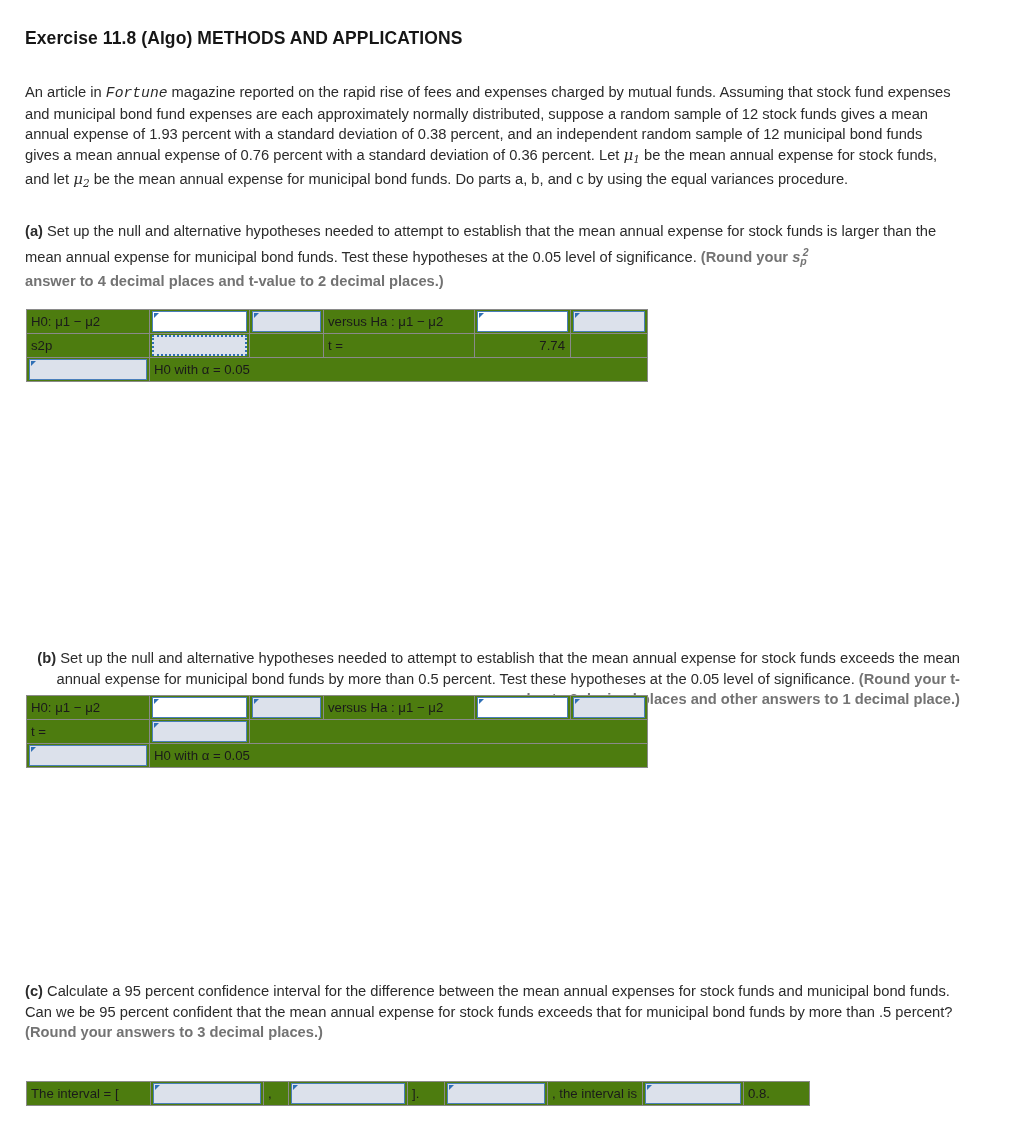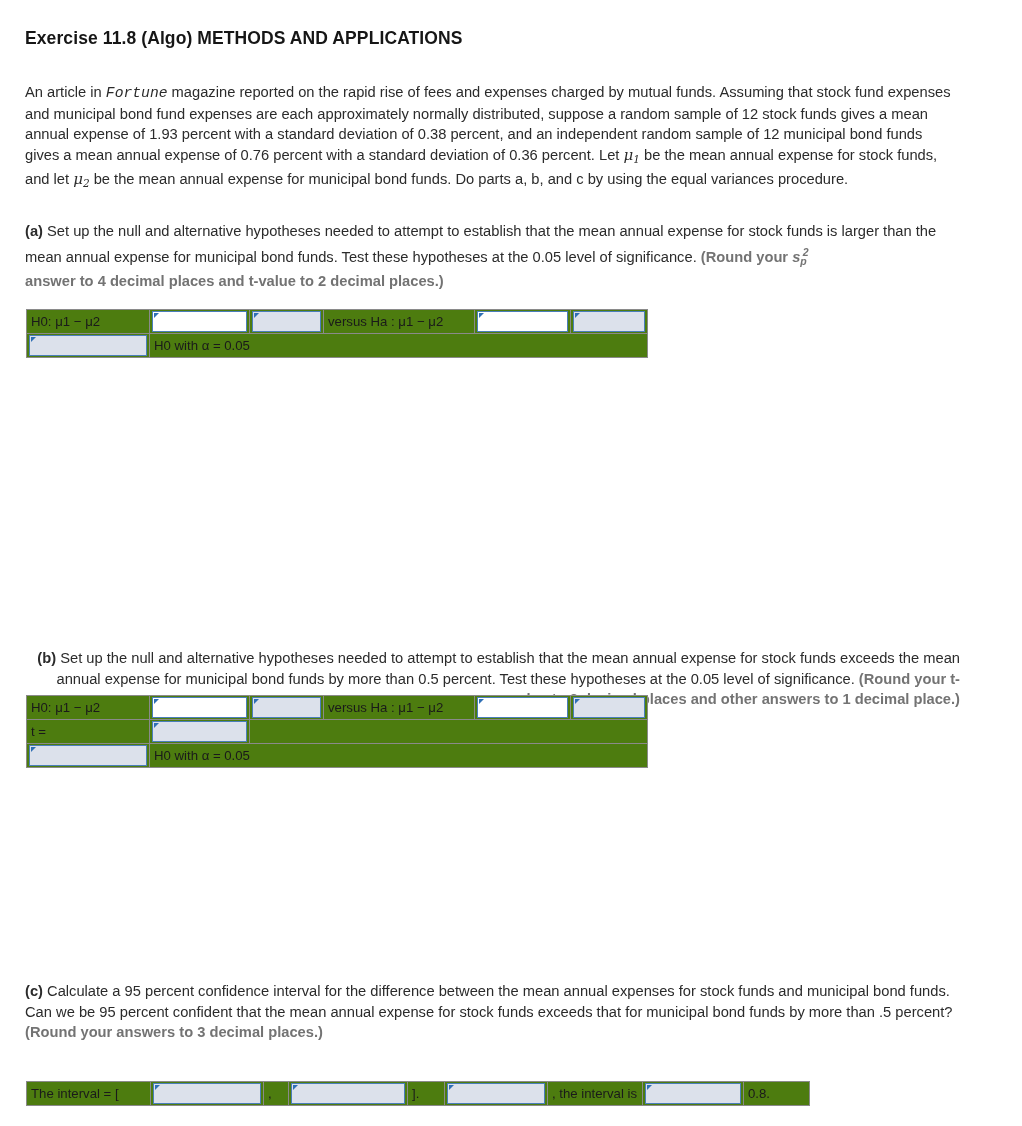--- a/index.html
+++ b/index.html
@@ -177,20 +177,32 @@
             <span class="flag"></span>
             <span class="val"></span>
           </span>
         </td>
         <td class="nopad">
           <span class="ctl select">
             <span class="flag"></span>
             <span class="val"></span>
           </span>
         </td>
+      </tr>
+      <tr>
+        <td>s2p</td>
+        <td class="nopad">
+          <span class="ctl input-focus">
+            <span class="val"></span>
+          </span>
+        </td>
+        <td></td>
+        <td>t =</td>
+        <td class="num">7.74</td>
+        <td></td>
       </tr>
       <tr>
         <td class="nopad">
           <span class="ctl select">
             <span class="flag"></span>
             <span class="val"></span>
           </span>
         </td>
         <td colspan="5">H0 with α = 0.05</td>
       </tr>

